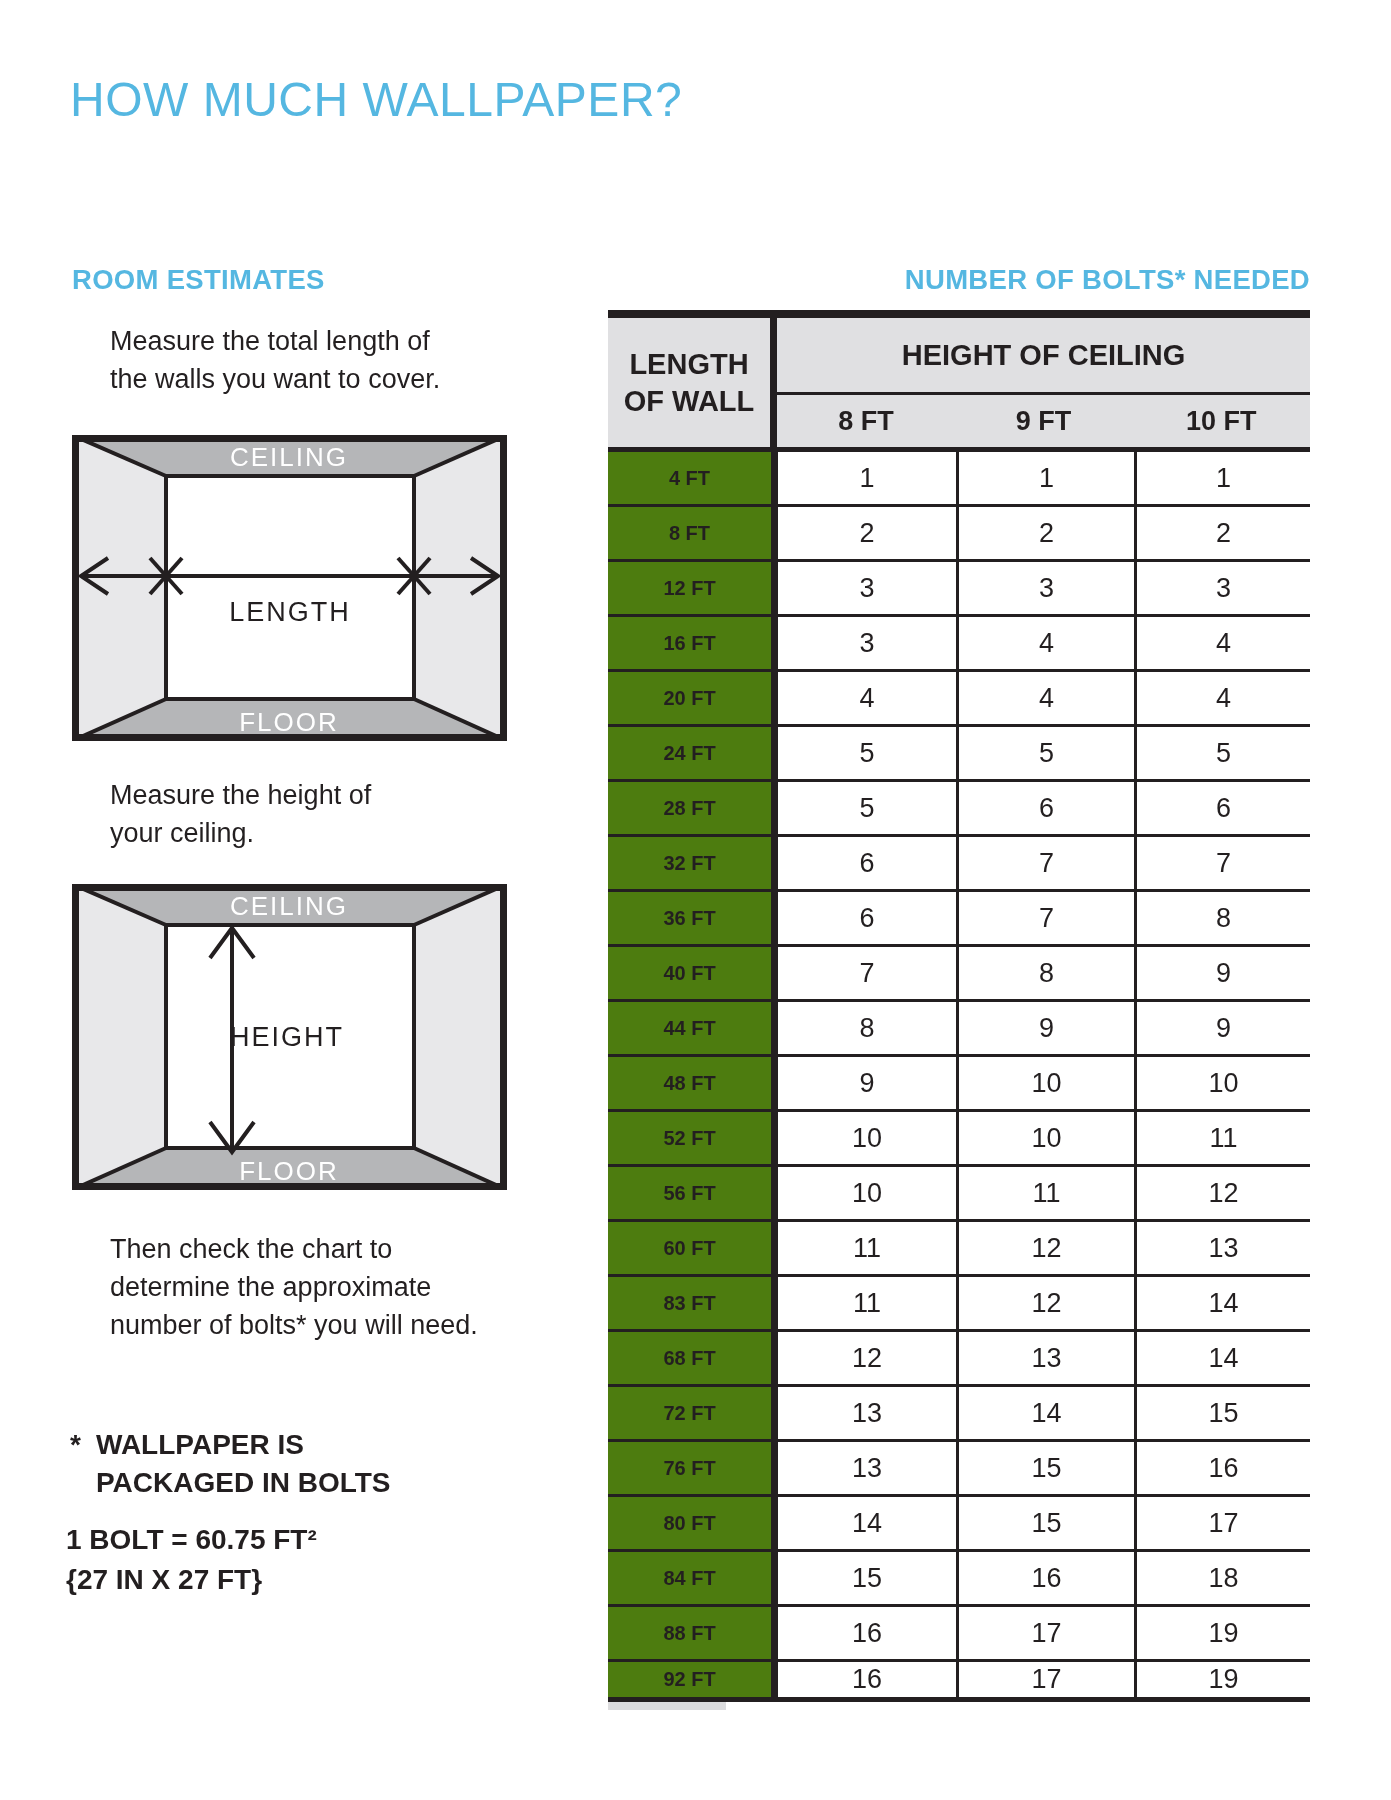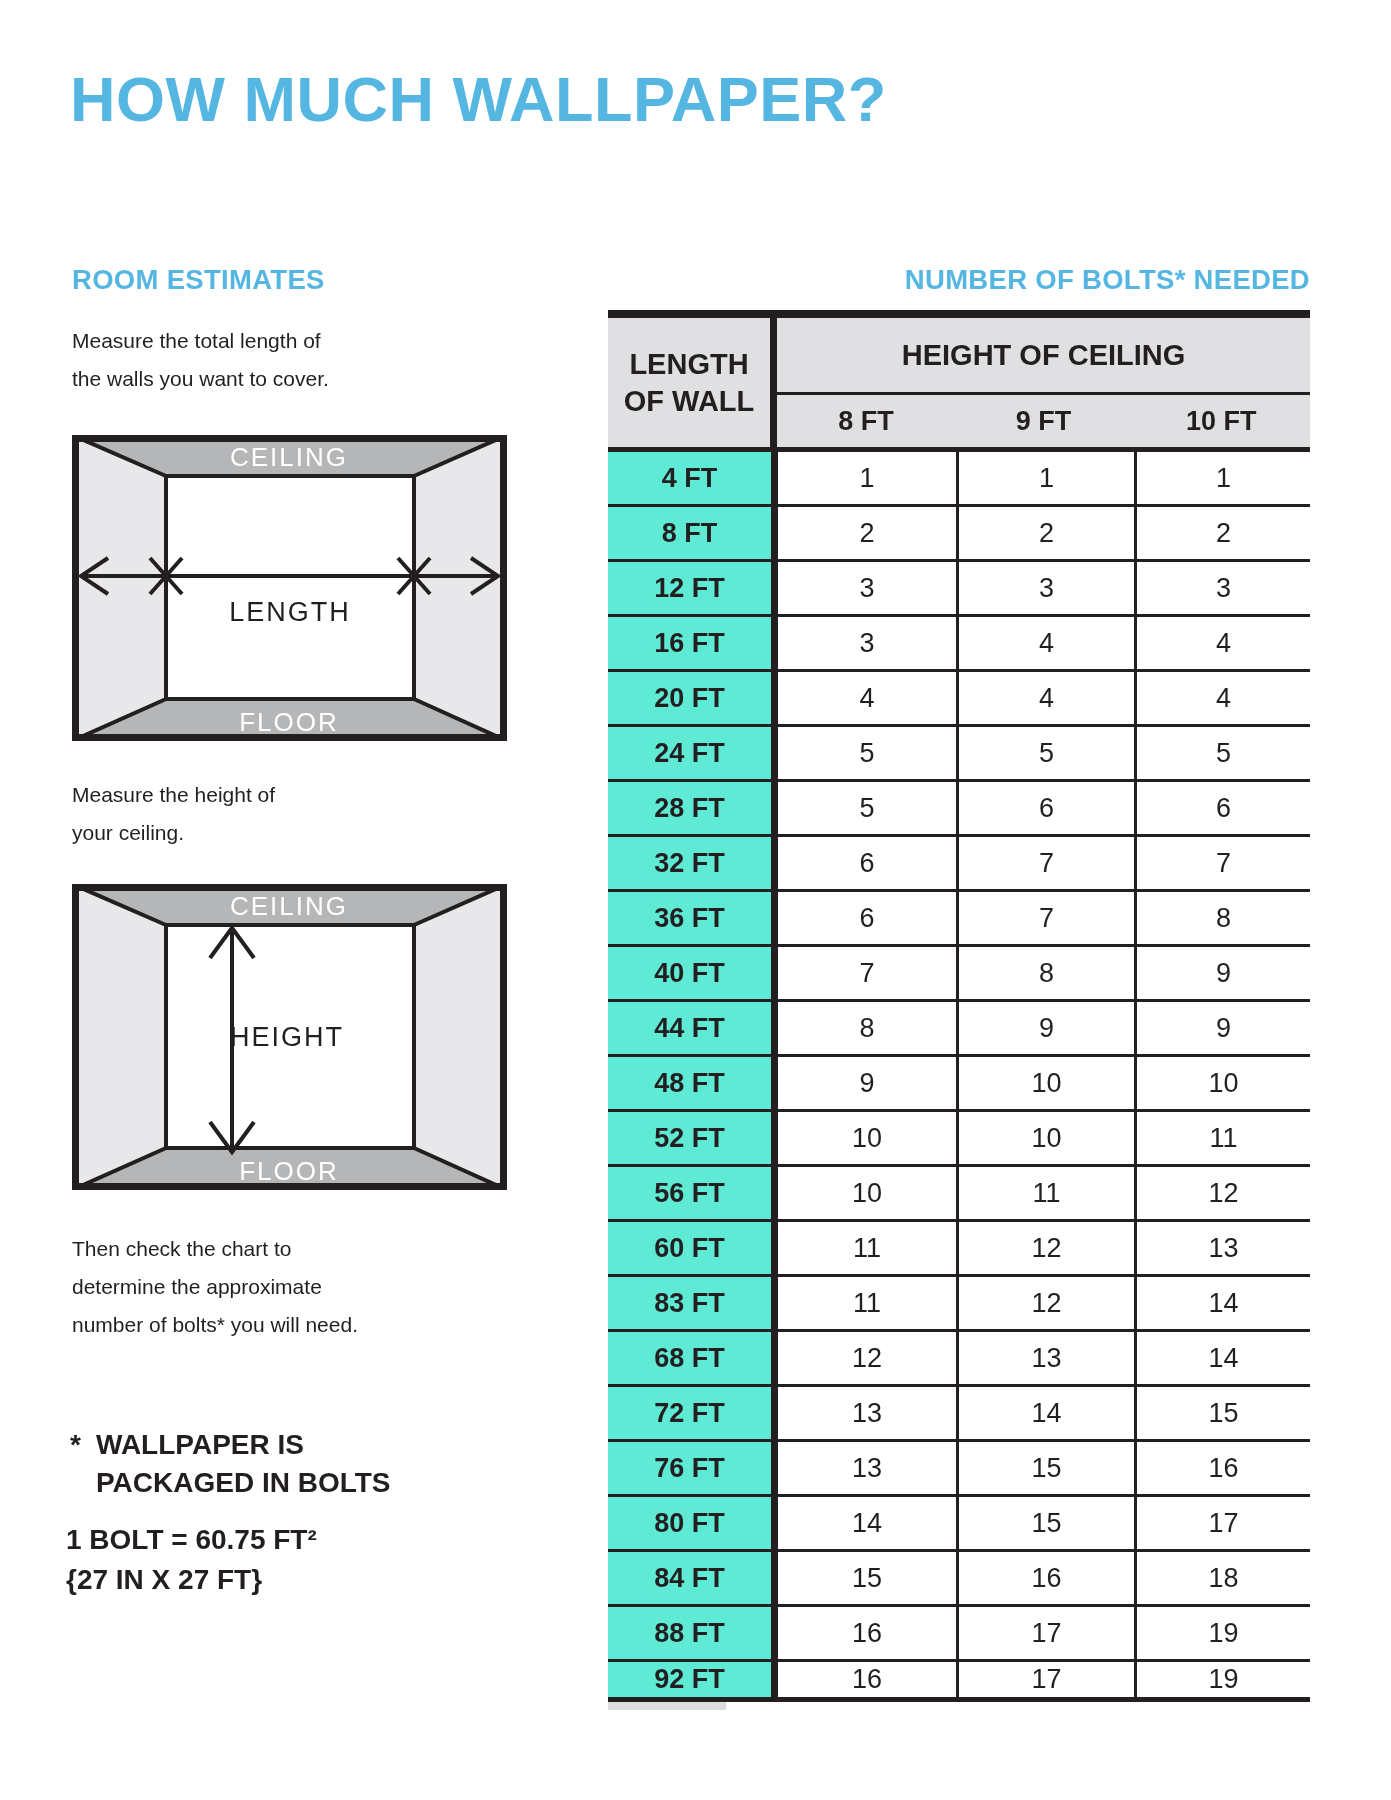--- a/index.html
+++ b/index.html
@@ -5,34 +5,34 @@
   * { box-sizing: border-box; margin: 0; padding: 0; }
   html, body { background: #ffffff; }
   body {
     width: 1391px; height: 1800px; position: relative;
     font-family: "Liberation Sans", "DejaVu Sans", sans-serif;
     color: #231f20;
   }
   .abs { position: absolute; }
 
   #title {
-    position: absolute; left: 70px; top: 68px;
-    font-size: 63px; font-weight: 700; line-height: 1;
+    position: absolute; left: 70px; top: 76px;
+    font-size: 48px; font-weight: 400; line-height: 1;
     color: #55b7e1; letter-spacing: 0.5px;
   }
 
   .section-heading {
     font-size: 27.5px; font-weight: 700; line-height: 1;
     color: #55b7e1; letter-spacing: 0.3px;
   }
   #room-estimates { left: 72px; top: 266px; }
   #table-heading  { left: 608px; top: 266px; width: 702px; text-align: right; }
 
   .body-text {
-    font-size: 21px; line-height: 38px; white-space: pre-line; color: #231f20;
+    font-size: 27px; line-height: 38px; white-space: pre-line; color: #231f20; margin-left: 38px;
   }
   #step1 { left: 72px; top: 322px; }
   #step2 { left: 72px; top: 776px; }
   #step3 { left: 72px; top: 1230px; }
 
   svg.diagram { position: absolute; left: 72px; }
   #diagram1 { top: 435px; }
   #diagram2 { top: 884px; }
   svg text {
     font-family: "Liberation Sans", "DejaVu Sans", sans-serif;
@@ -79,25 +79,25 @@
     border-bottom: 5px solid #231f20;
     display: flex;
   }
   .sub-head > div {
     flex: 1; display: flex; align-items: center; justify-content: center;
     font-weight: 700; font-size: 27px;
   }
   .trow { display: flex; height: 55px; }
   .trow.last { height: 40px; }
   .tlabel {
-    width: 170px; background: #5eead4;
+    width: 170px; background: #4d7c0f;
     border-right: 7px solid #231f20;
     border-bottom: 3px solid #231f20;
     display: flex; align-items: center; justify-content: center;
-    font-weight: 700; font-size: 27px;
+    font-weight: 700; font-size: 20px;
   }
   .tcell {
     border-bottom: 3px solid #231f20;
     display: flex; align-items: center; justify-content: center;
     font-size: 27px; background: #ffffff;
   }
   .tcell.c1 { width: 178px; }
   .tcell.c2 { width: 178px; border-left: 3px solid #231f20; }
   .tcell.c3 { width: 176px; border-left: 3px solid #231f20; }
   .trow.last .tlabel, .trow.last .tcell { border-bottom-width: 5px; }

